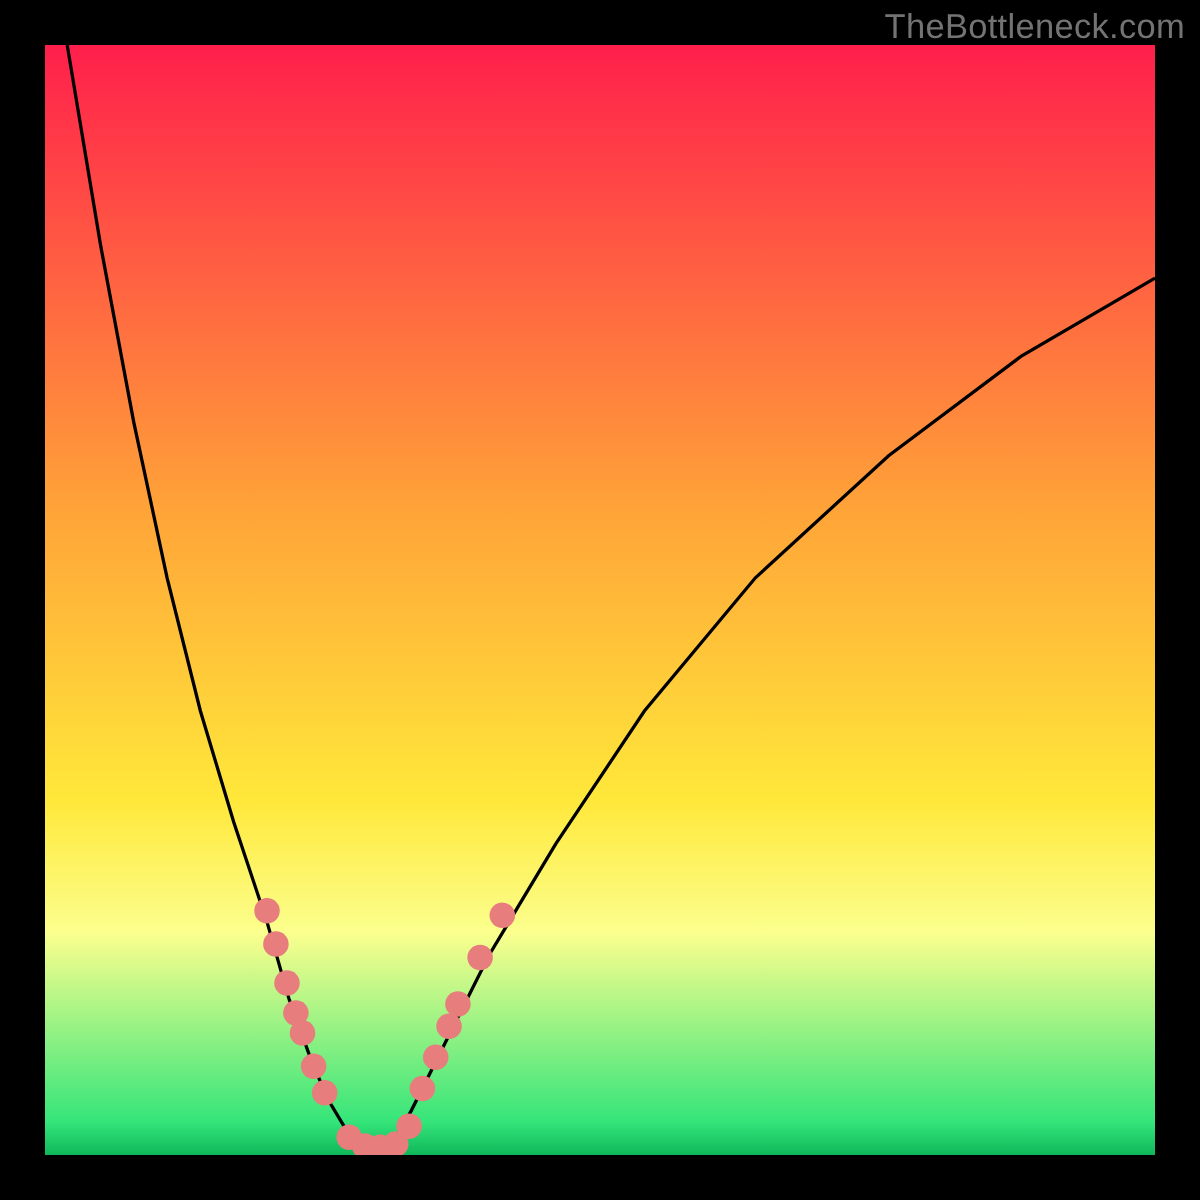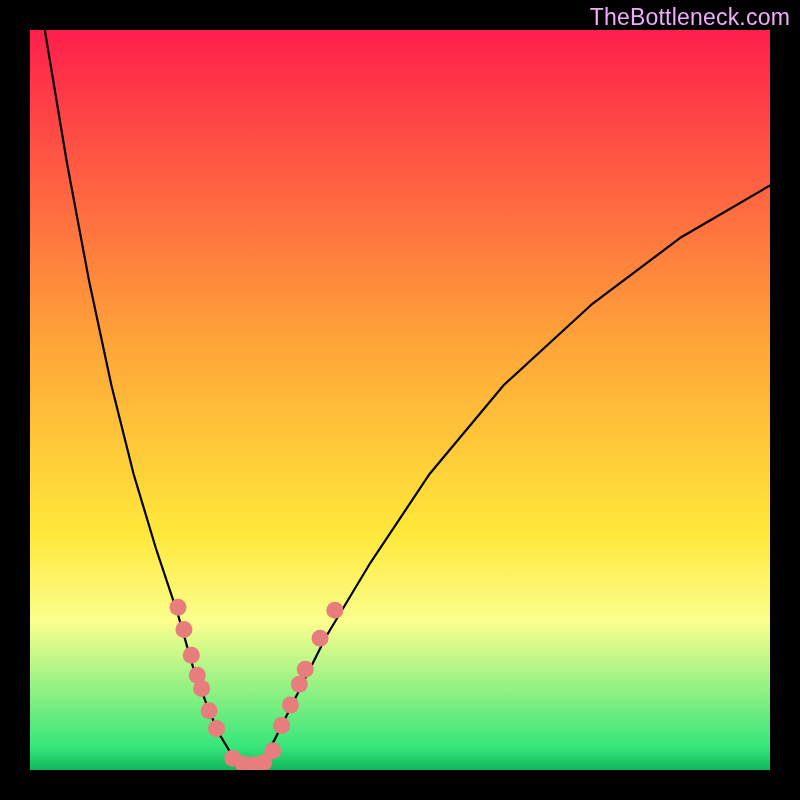--- a/index.html
+++ b/index.html
@@ -32,21 +32,21 @@
       var(--c-yellow) 68%,
       var(--c-lightyellow) 80%,
       var(--c-green) 97%,
       var(--c-deepgreen) 100%
     );
   }
   .watermark {
     position: absolute;
     top: 4px;
     right: 10px;
-    color: #f0abfc;
+    color: #737373;
     font-size: 23px;
     font-weight: 500;
     letter-spacing: 0.2px;
   }
   svg.curves {
     position: absolute;
     top: 0;
     left: 0;
     width: 740px;
     height: 740px;

